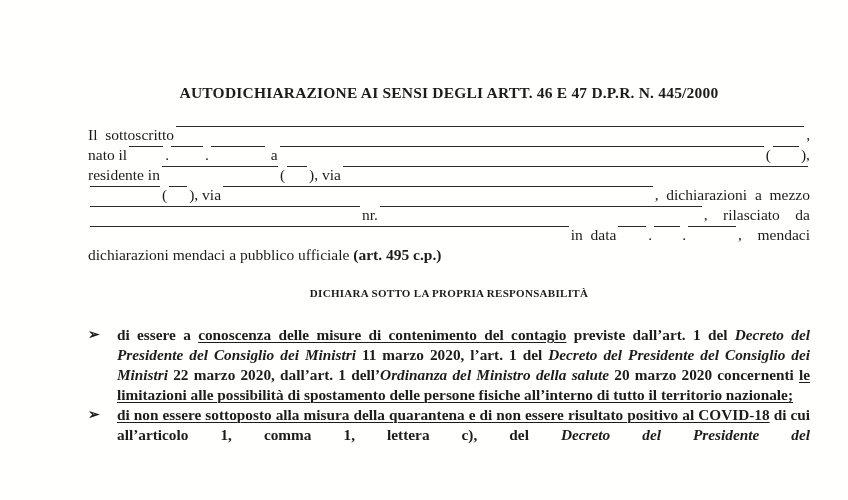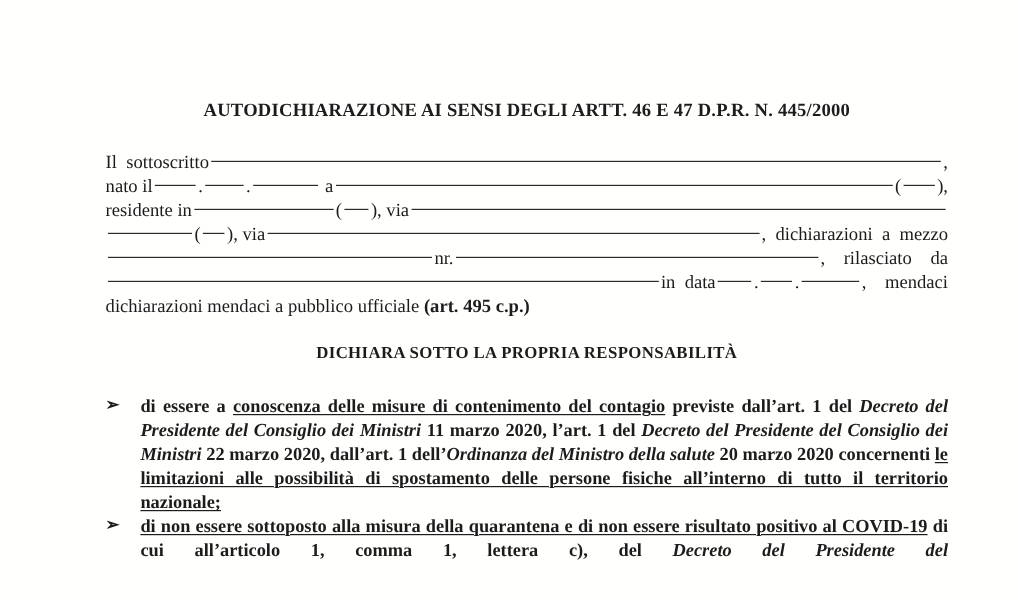--- a/index.html
+++ b/index.html
@@ -11,54 +11,54 @@
     width: 848px;
     height: 500px;
     overflow: hidden;
     font-family: "Liberation Serif", "DejaVu Serif", serif;
     color: #1c1c1c;
   }
   .page {
     box-sizing: border-box;
     width: 848px;
     height: 500px;
-    padding: 84px 58px 0 88px;
+    padding: 84px 38px 0 88px;
     background: #fffffe;
   }
   .doc-title {
     font-size: 15.5px;
     font-weight: bold;
     text-align: center;
     margin: 0 0 23px 0;
     letter-spacing: 0.2px;
     white-space: nowrap;
   }
   .form-body { }
   .form-line {
     display: flex;
-    align-items: center;
+    align-items: flex-start;
     height: 20px;
     font-size: 15.5px;
     overflow: hidden;
   }
   .form-line .txt {
     white-space: pre;
     line-height: 19px;
   }
   .form-line .txt.b { font-weight: bold; }
   .blank {
     display: inline-block;
     border-bottom: 1.4px solid #2b2b2b;
     height: 1px;
     margin: 0 2px 3px 2px;
     flex: none;
   }
   .blank.flex { flex: 1 1 auto; }
   .section-heading {
-    font-size: 14px;
+    font-size: 11px;
     font-weight: bold;
     text-align: center;
     margin: 22px 0 26px 0;
     letter-spacing: 0.3px;
     white-space: nowrap;
   }
   .bullets { }
   .bullet {
     display: flex;
     font-size: 15.3px;
@@ -152,16 +152,16 @@
 
   <h2 class="section-heading">DICHIARA SOTTO LA PROPRIA RESPONSABILITÀ</h2>
 
   <div class="bullets" id="bullet-list">
       <div class="bullet">
         <span class="marker">➢</span>
         <div class="btext"><span>di essere a </span><span class="u">conoscenza delle misure di contenimento del contagio</span><span> previste dall’art. 1 del </span><span class="i">Decreto del Presidente del Consiglio dei Ministri</span><span> 11 marzo 2020, l’art. 1 del </span><span class="i">Decreto del Presidente del Consiglio dei Ministri</span><span> 22 marzo 2020, dall’art. 1 dell’</span><span class="i">Ordinanza del Ministro della salute</span><span> 20 marzo 2020 concernenti </span><span class="u">le limitazioni alle possibilità di spostamento delle persone fisiche all’interno di tutto il territorio nazionale;</span></div>
       </div>
       <div class="bullet jl">
         <span class="marker">➢</span>
-        <div class="btext"><span class="u">di non essere sottoposto alla misura della quarantena e di non essere risultato positivo al COVID-19</span><span> di cui all’articolo 1, comma 1, lettera c), del </span><span class="i">Decreto del Presidente del</span></div>
+        <div class="btext"><span class="u">di non essere sottoposto alla misura della quarantena e di non essere risultato positivo al COVID-18</span><span> di cui all’articolo 1, comma 1, lettera c), del </span><span class="i">Decreto del Presidente del</span></div>
       </div>
     </div>
 </div>
 
 </body></html>

